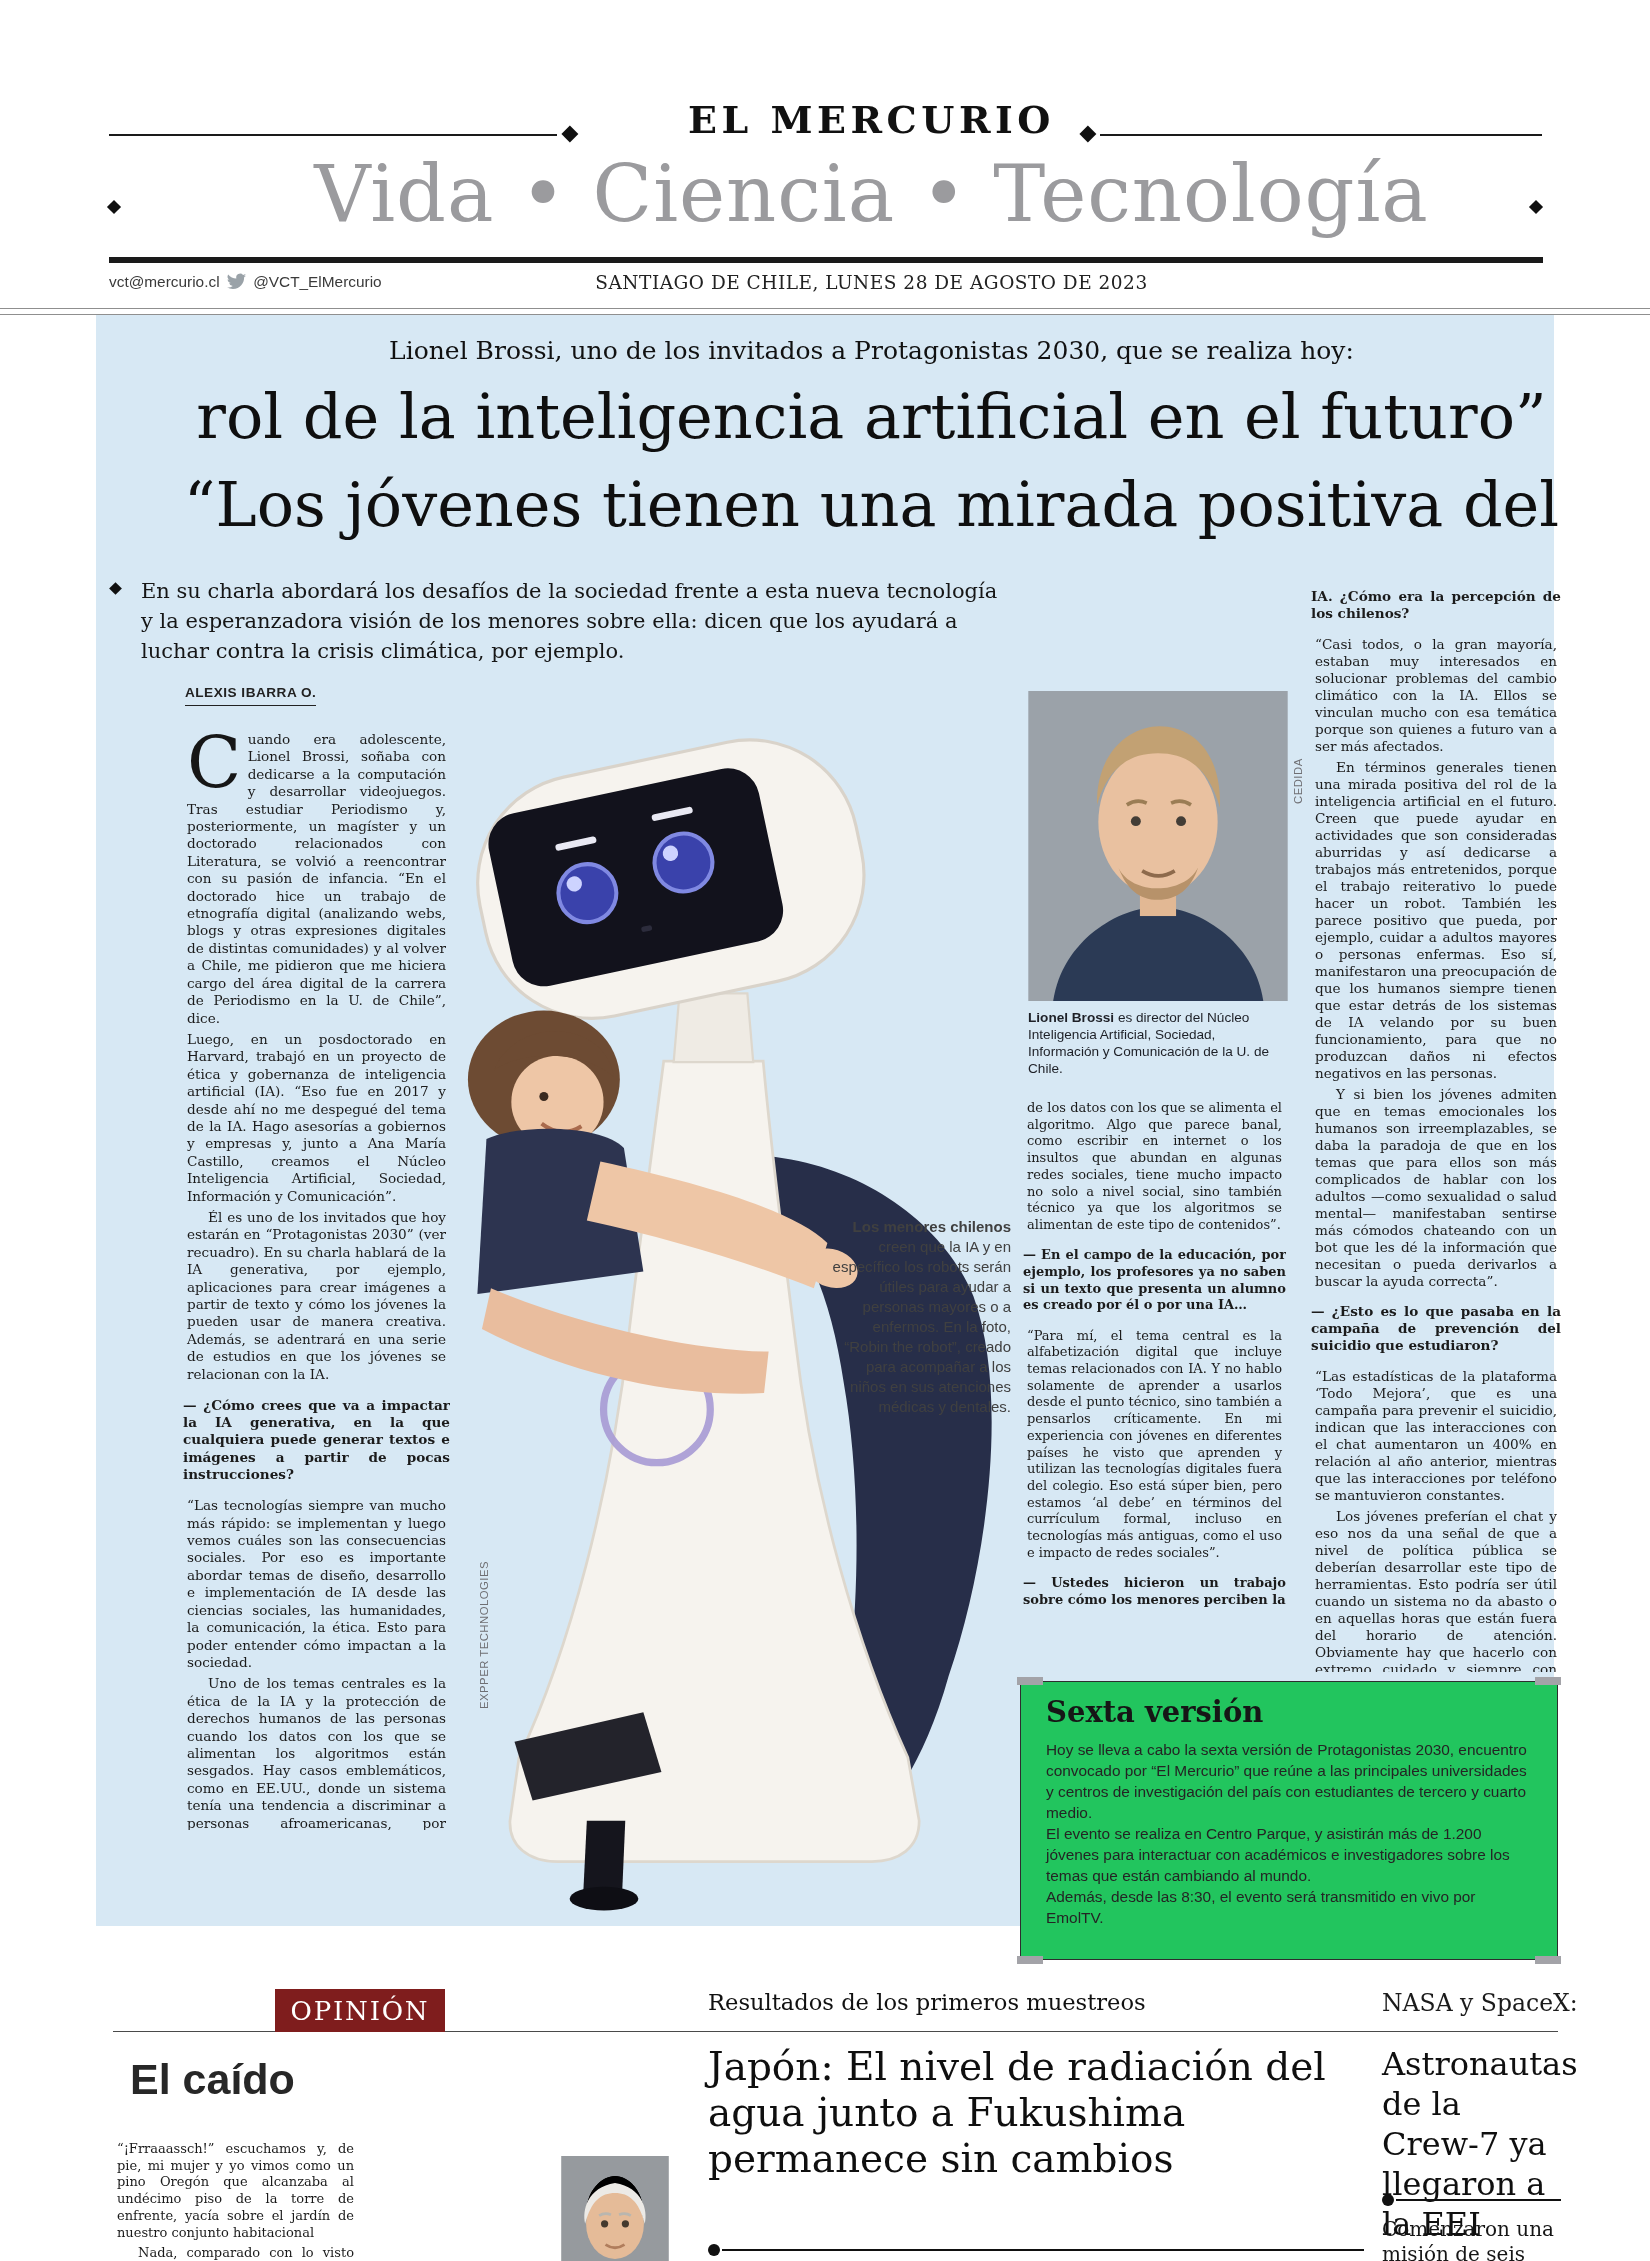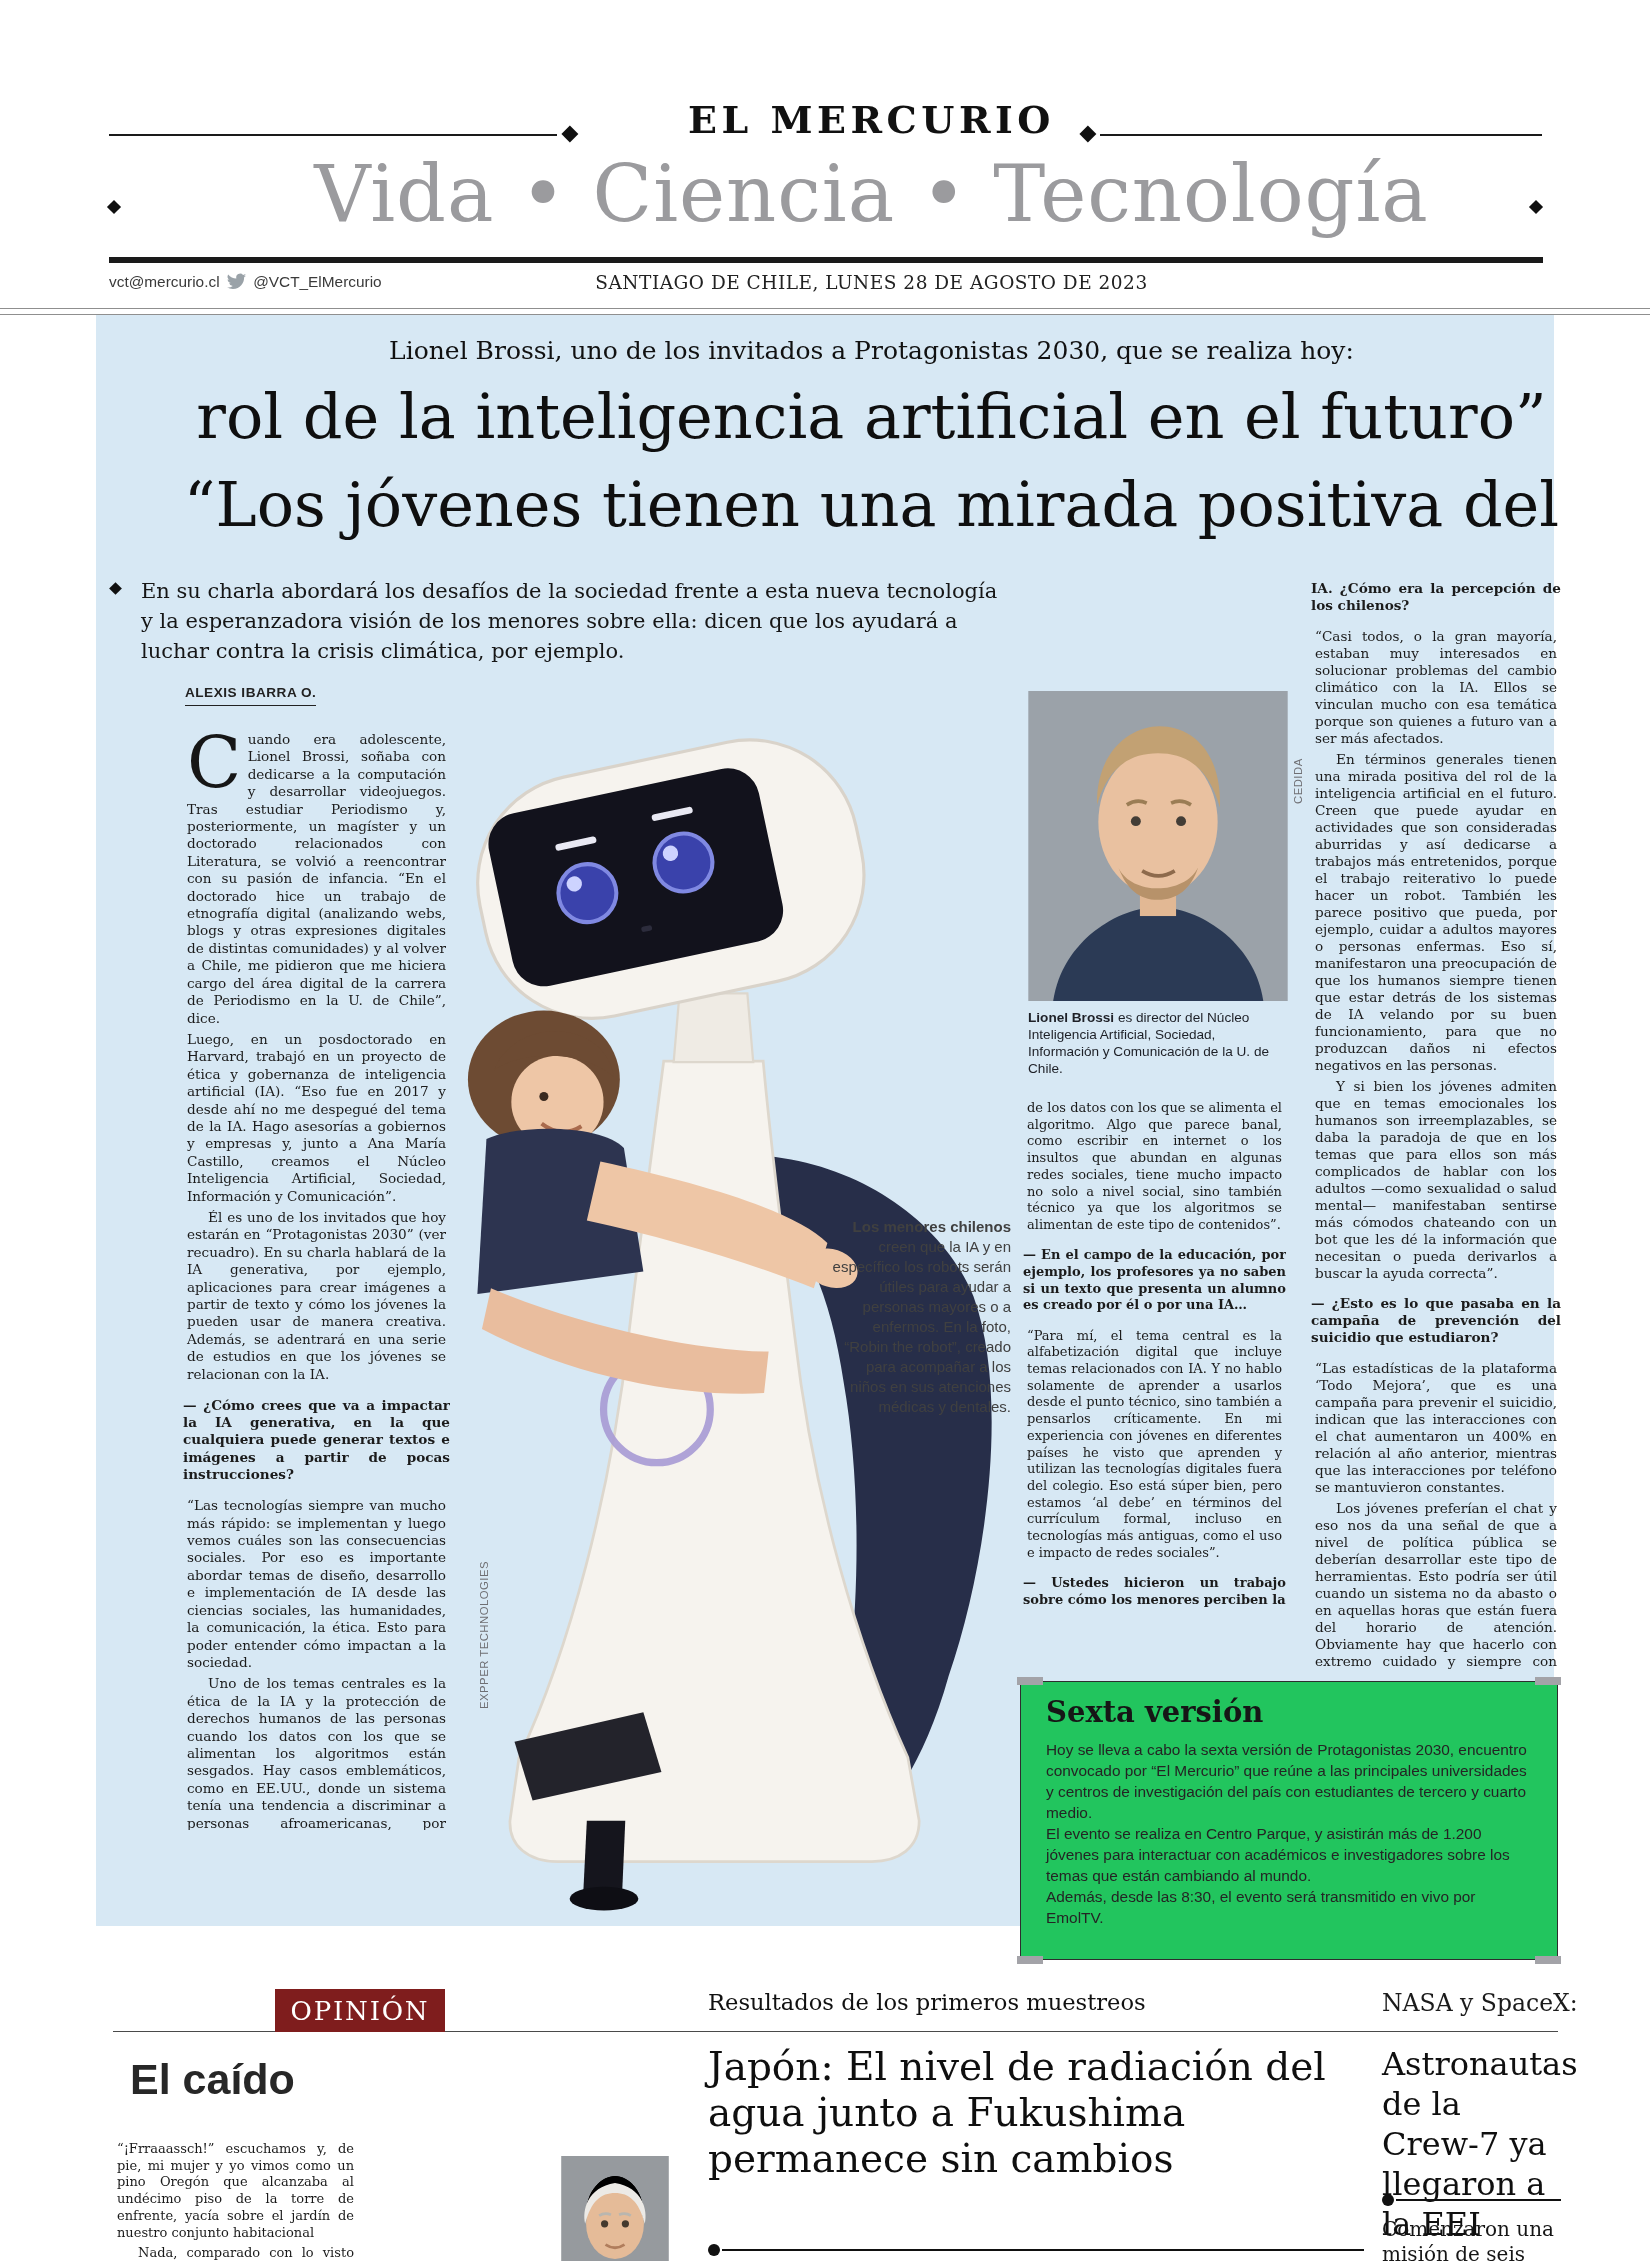--- a/index.html
+++ b/index.html
@@ -26,21 +26,21 @@
   #kicker{left:0;width:1651px;top:336px;font-size:25px;color:#111;}
   #headline{left:0;width:1651px;top:373px;font-size:62px;line-height:88px;color:#0f0f0f;}
   #lede{left:141px;top:576px;width:873px;font-size:21px;line-height:30px;color:#161616;}
   #lede-diamond{left:111px;top:584px;width:9px;height:9px;background:#101010;transform:rotate(45deg);}
   .byline{font-family:"Liberation Sans",sans-serif;font-weight:bold;font-size:13.6px;letter-spacing:0.5px;color:#222;
           border-bottom:1.4px solid #222;padding-bottom:4.5px;display:inline-block;}
   .col{position:absolute;}
   .col p{margin:4px;text-indent:21px;}
   .col p.ni, .col p:first-child{text-indent:0;}
   .col p.q{font-weight:bold;text-indent:0;margin:13.6px 0;}
-  .col p.q:first-child{margin-top:0;}
+  .col p.q:first-child{margin-top:8px;}
   #f-col1{left:183px;top:727px;width:267px;height:1103px;font-size:13.6px;line-height:17.4px;}
   #f-col4{left:1023px;top:1096px;width:263px;height:582px;font-size:13px;line-height:16.7px;}
   #f-col5{left:1311px;top:580px;width:250px;height:1092px;font-size:13.6px;line-height:17px;}
   .dropcap{float:left;font-size:71px;line-height:54px;padding:4.5px 6.3px 0 0;color:#161616;}
   .vcredit{position:absolute;font-family:"Liberation Sans",sans-serif;font-size:11.3px;letter-spacing:0.5px;color:#6f6f73;
            transform:rotate(-90deg);transform-origin:left top;white-space:nowrap;}
   #robot-caption{left:832px;top:1217px;width:179px;text-align:right;
                  font-family:"Liberation Sans",sans-serif;font-size:15px;line-height:20px;color:#404040;}
   #brossi-caption{left:1028px;top:1009px;width:260px;font-family:"Liberation Sans",sans-serif;
                   font-size:13.6px;line-height:17px;color:#1e2027;}

